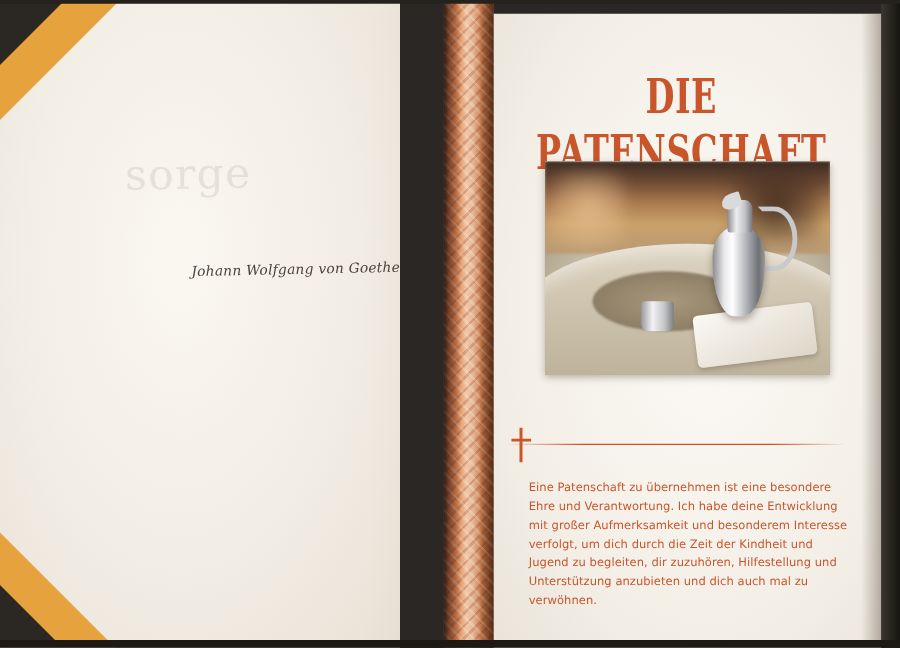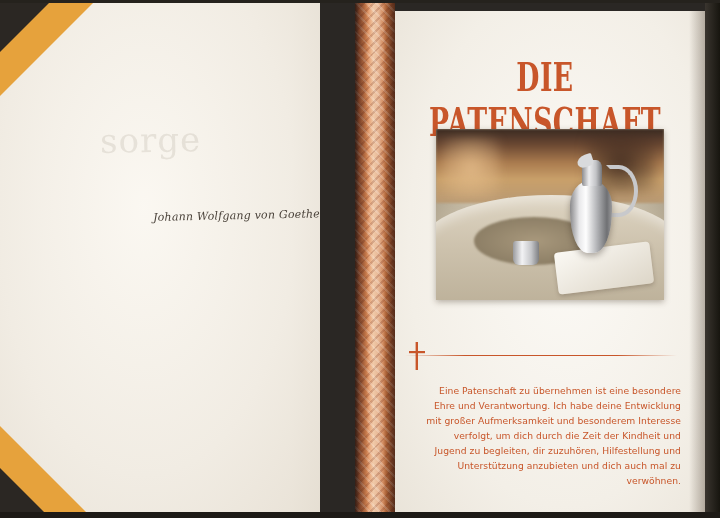--- a/index.html
+++ b/index.html
@@ -320,21 +320,21 @@
 
   .body-text {
     position: absolute;
     left: 28px;
     right: 24px;
     top: 372px;
     font-family: "DejaVu Sans", sans-serif;
     font-size: 9.2px;
     line-height: 15px;
     color: #c8562a;
-    text-align: right;
+    text-align: left;
     letter-spacing: 0.05px;
   }
 
   
   .outer-right {
     position: absolute;
     left: 705px; top: 0;
     width: 15px; height: 518px;
     background: linear-gradient(to right, #3a352f, #17150f);
   }

